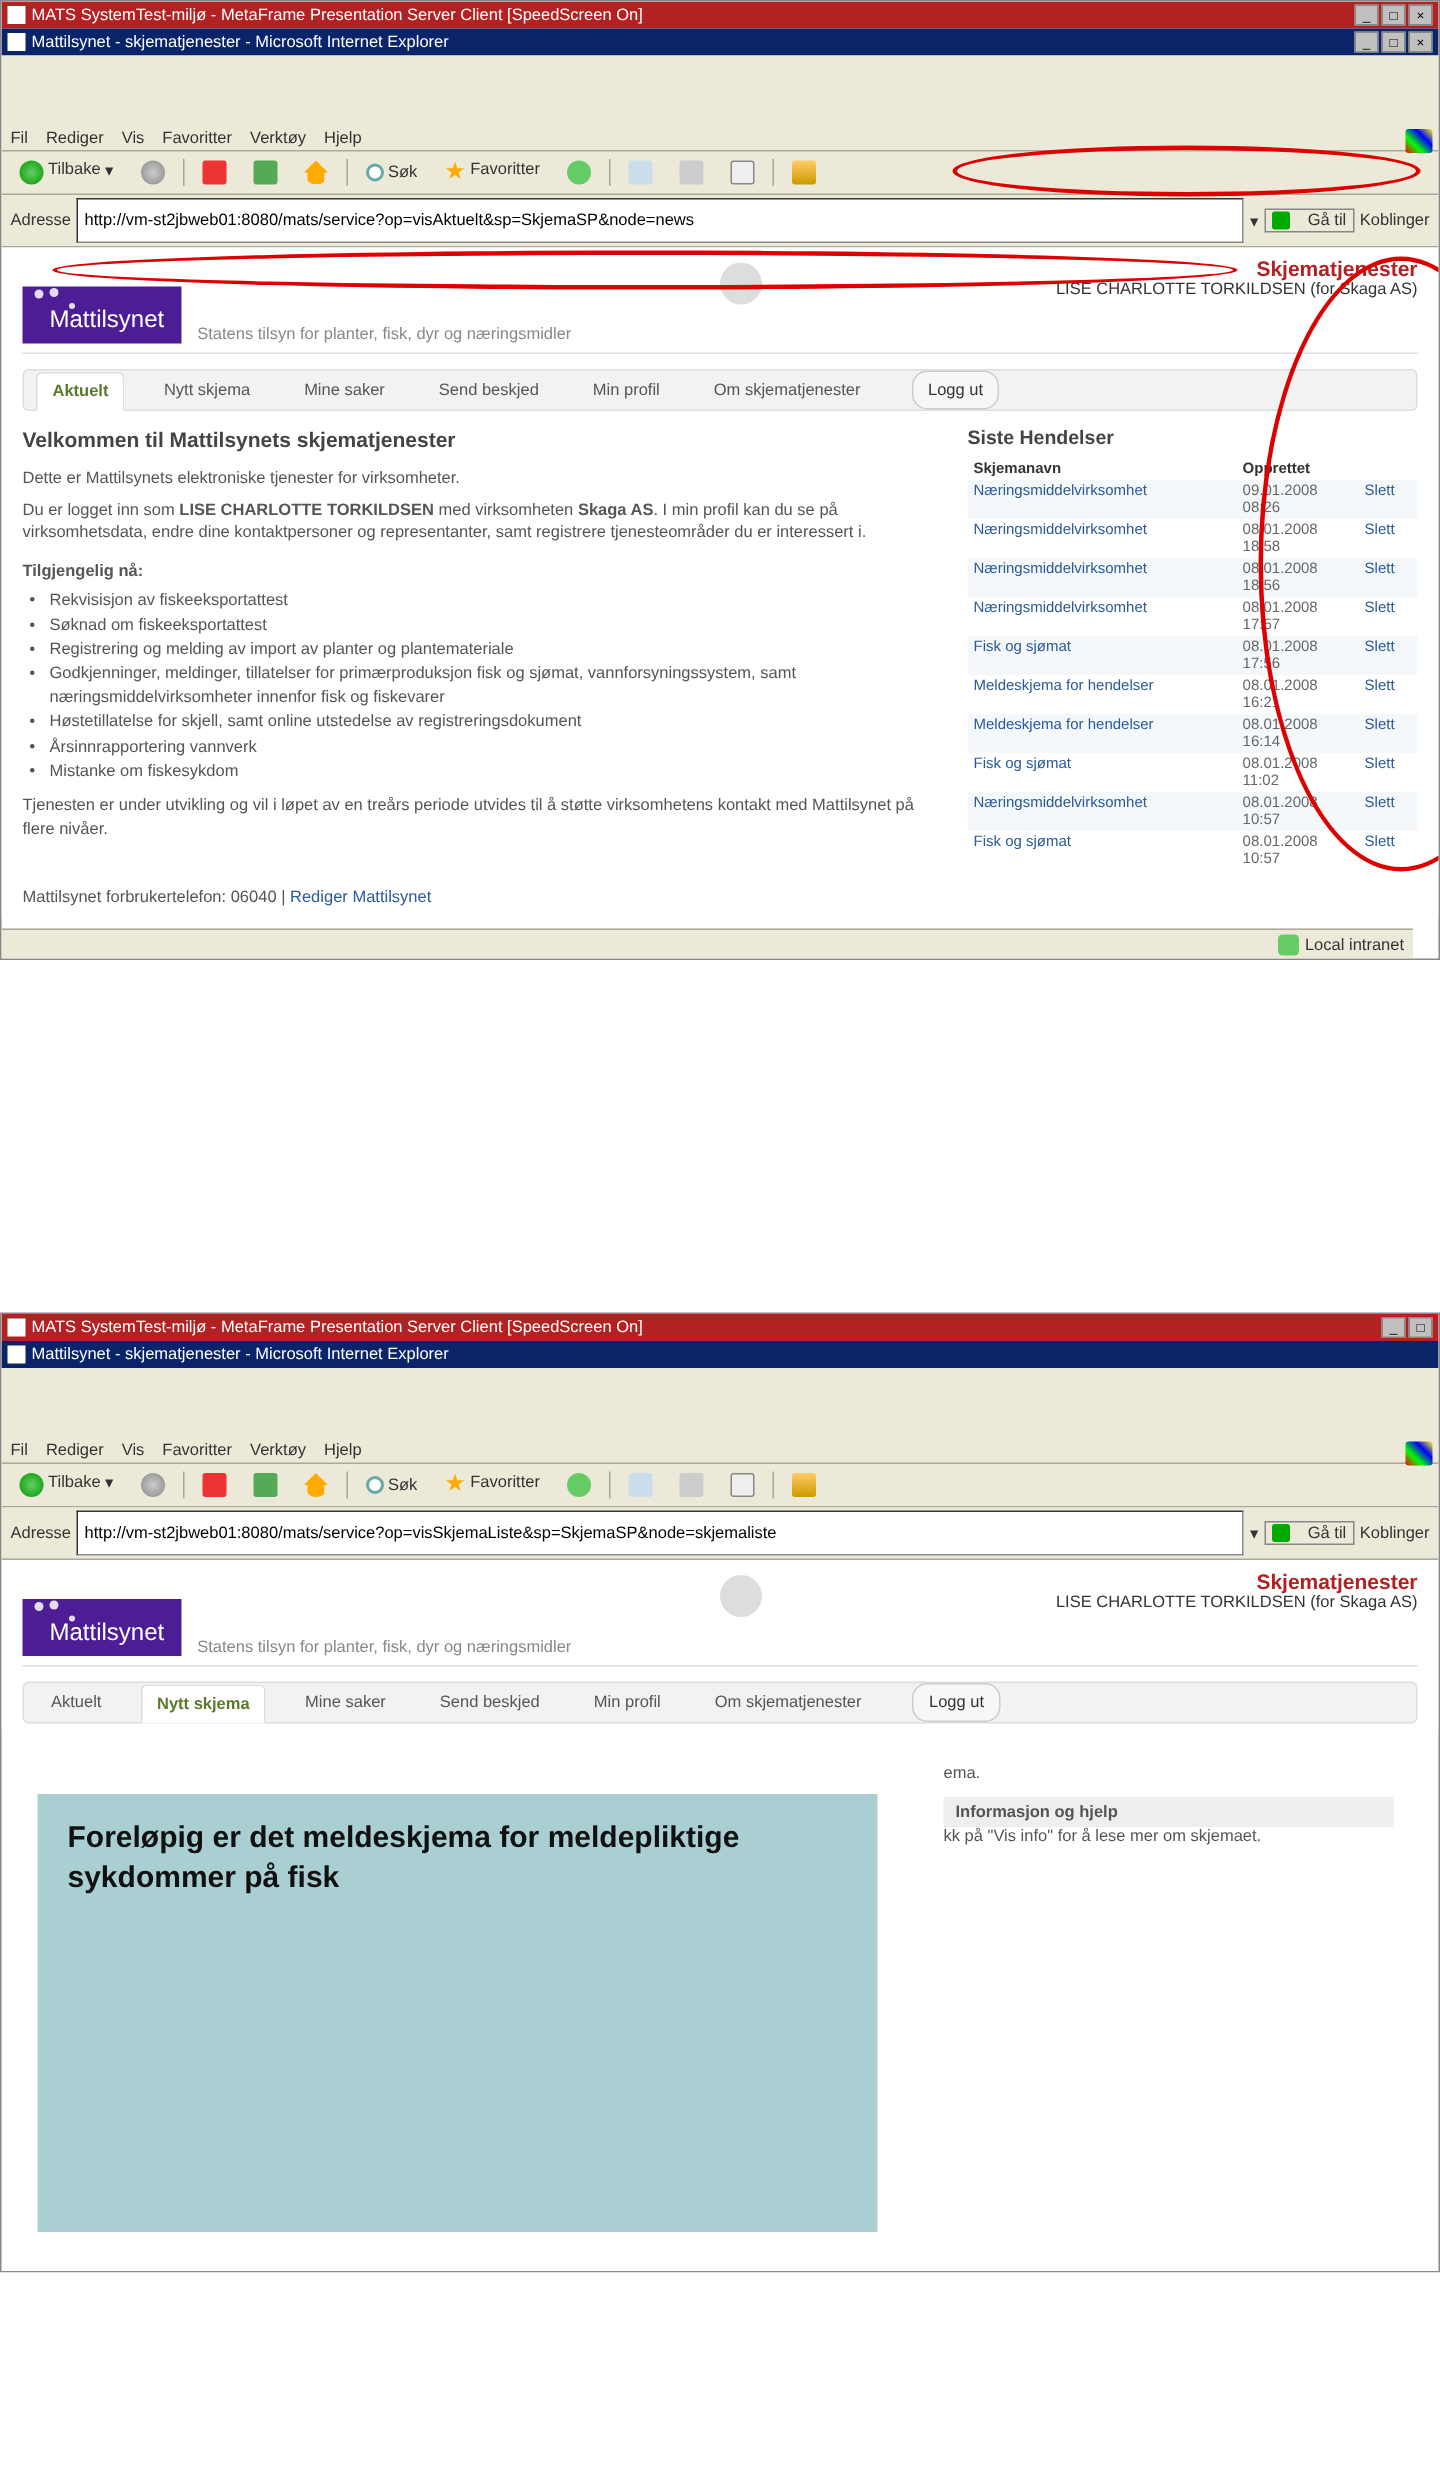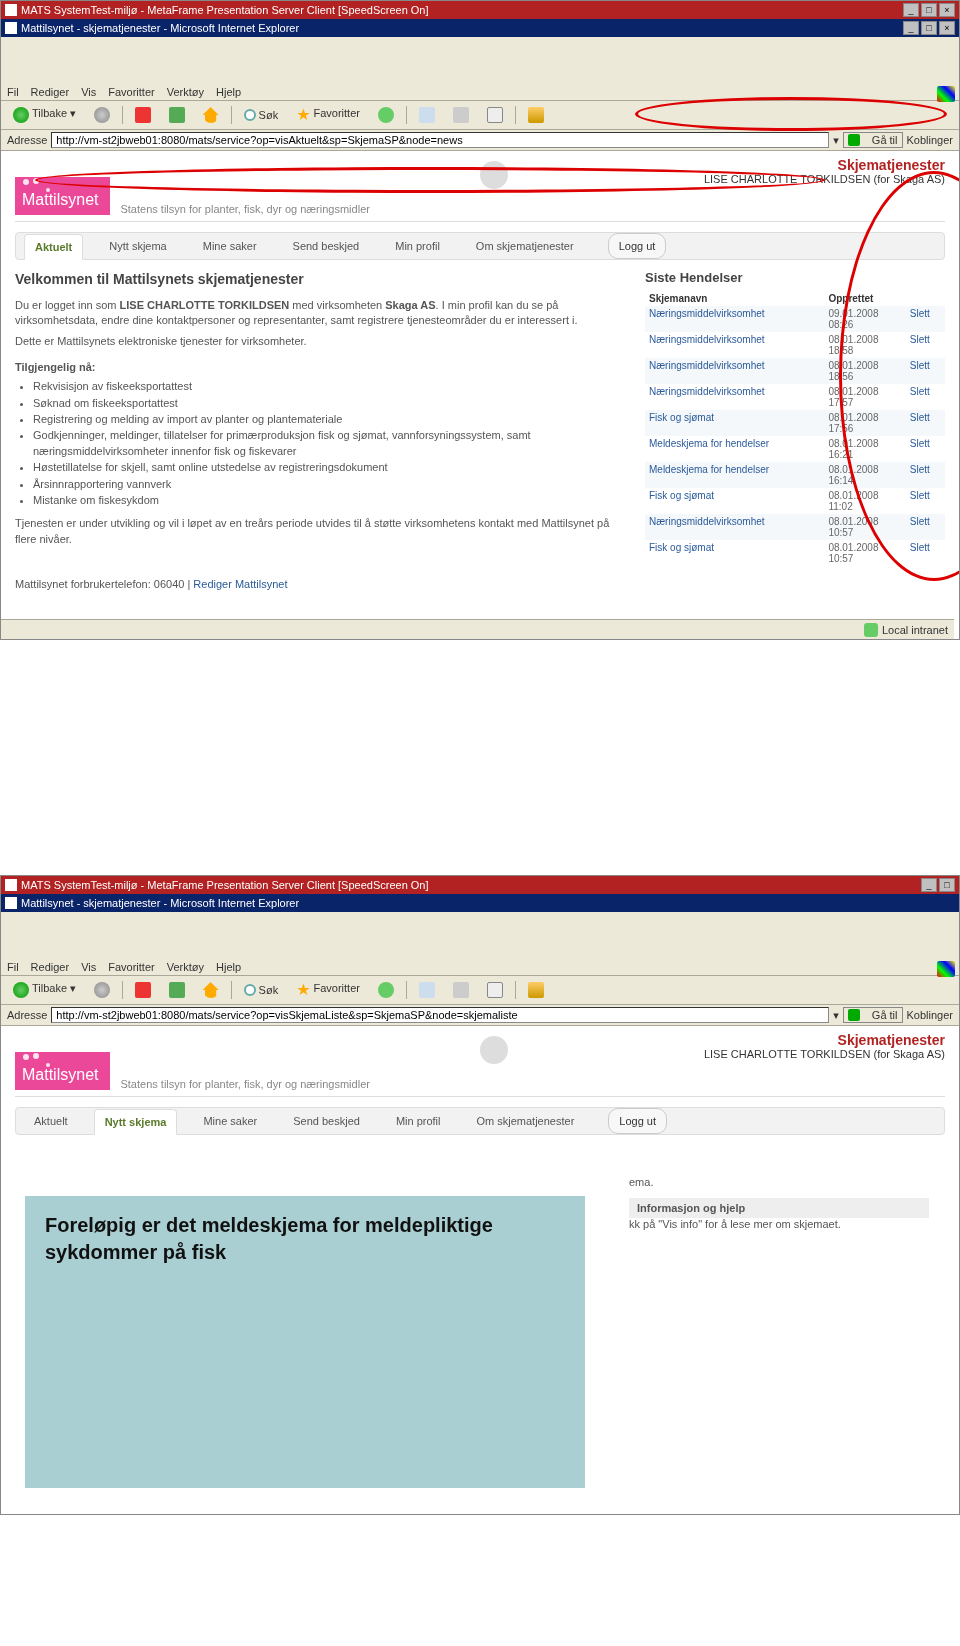--- a/index.html
+++ b/index.html
@@ -81,21 +81,21 @@
     display: flex;
     align-items: center;
     gap: 4px;
     font-size: 11px;
   }
   .ie-address .addr-input {
     flex: 1;
     background: #fff;
     border: 1px inset #888;
     padding: 1px 4px;
-    height: 16px;
+    height: 30px;
     font-size: 11px;
   }
   .go-btn { display:flex;align-items:center;gap:12px;padding:1px 4px;border:1px solid #888;background:#ece9d8;cursor:pointer; }
   .go-ico { width:12px;height:12px;background:#0a0;border-radius:2px;display:inline-block; }
 
   
   .page-content {
     background: #fff;
     position: relative;
     padding: 8px 14px 4px 14px;
@@ -105,23 +105,23 @@
     right: 14px;
     top: 6px;
     text-align: right;
     font-size: 11px;
   }
   .skj-title { color: #b22222; font-weight: bold; font-size: 14px; }
   .user-line { color: #333; font-size: 11px; padding-left: 12px; }
 
   .logo-area { display:flex; align-items:flex-end; gap:10px; margin-top:18px; }
   .logo-box {
-    background: #ec4899;
+    background: #4c1d95;
     color: #fff;
-    padding: 14px 12px 6px 7px;
+    padding: 14px 12px 6px 18px;
     font-size: 16px;
     font-weight: normal;
     position: relative;
   }
   .logo-box::before {
     content: "";
     position: absolute;
     top: 2px; left: 8px;
     width: 6px; height: 6px;
     background: #fff; border-radius: 50%;
@@ -190,21 +190,21 @@
   .ev-table th { text-align: left; font-weight: bold; color: #333; padding: 2px 4px; background:#fff; }
   .ev-table td { padding: 2px 4px; vertical-align: top; }
   .ev-table tbody tr:nth-child(odd) { background: #f4f8fb; }
   .ev-link { color: #2a5a9a; cursor: pointer; }
   .ev-date { color: #666; }
   .ev-del { color: #2a5a9a; cursor: pointer; }
 
   
   .ie-status {
     position: absolute;
-    left: 0; right: 5px; bottom: 0;
+    left: 0; right: 17px; bottom: 0;
     height: 20px;
     background: #ece9d8;
     border-top: 1px solid #aca899;
     display: flex;
     align-items: center;
     padding: 0 6px;
     font-size: 11px;
     justify-content: space-between;
   }
   .status-right { display:flex;align-items:center;gap:4px; }
@@ -348,24 +348,24 @@
       <span class="tab">Mine saker</span>
       <span class="tab">Send beskjed</span>
       <span class="tab">Min profil</span>
       <span class="tab">Om skjematjenester</span>
       <span class="tab-logout">Logg ut</span>
     </div>
 
     <div class="main-cols">
       <div class="col-left body-text">
         <div class="h-welcome">Velkommen til Mattilsynets skjematjenester</div>
+        <p>Dette er Mattilsynets elektroniske tjenester for virksomheter.</p>
         <p>
           <span>Du er logget inn som </span><strong>LISE CHARLOTTE TORKILDSEN</strong><span> med virksomheten </span><strong>Skaga AS</strong><span>. I min profil kan du se på virksomhetsdata, endre dine kontaktpersoner og representanter, samt registrere tjenesteområder du er interessert i.</span>
         </p>
-        <p>Dette er Mattilsynets elektroniske tjenester for virksomheter.</p>
         <div class="avail-head">Tilgjengelig nå:</div>
         <ul class="avail-list">
           <li>Rekvisisjon av fiskeeksportattest</li>
           <li>Søknad om fiskeeksportattest</li>
           <li>Registrering og melding av import av planter og plantemateriale</li>
           <li>Godkjenninger, meldinger, tillatelser for primærproduksjon fisk og sjømat, vannforsyningssystem, samt næringsmiddelvirksomheter innenfor fisk og fiskevarer</li>
           <li>Høstetillatelse for skjell, samt online utstedelse av registreringsdokument</li>
           <li>Årsinnrapportering vannverk</li>
           <li>Mistanke om fiskesykdom</li>
         </ul>

